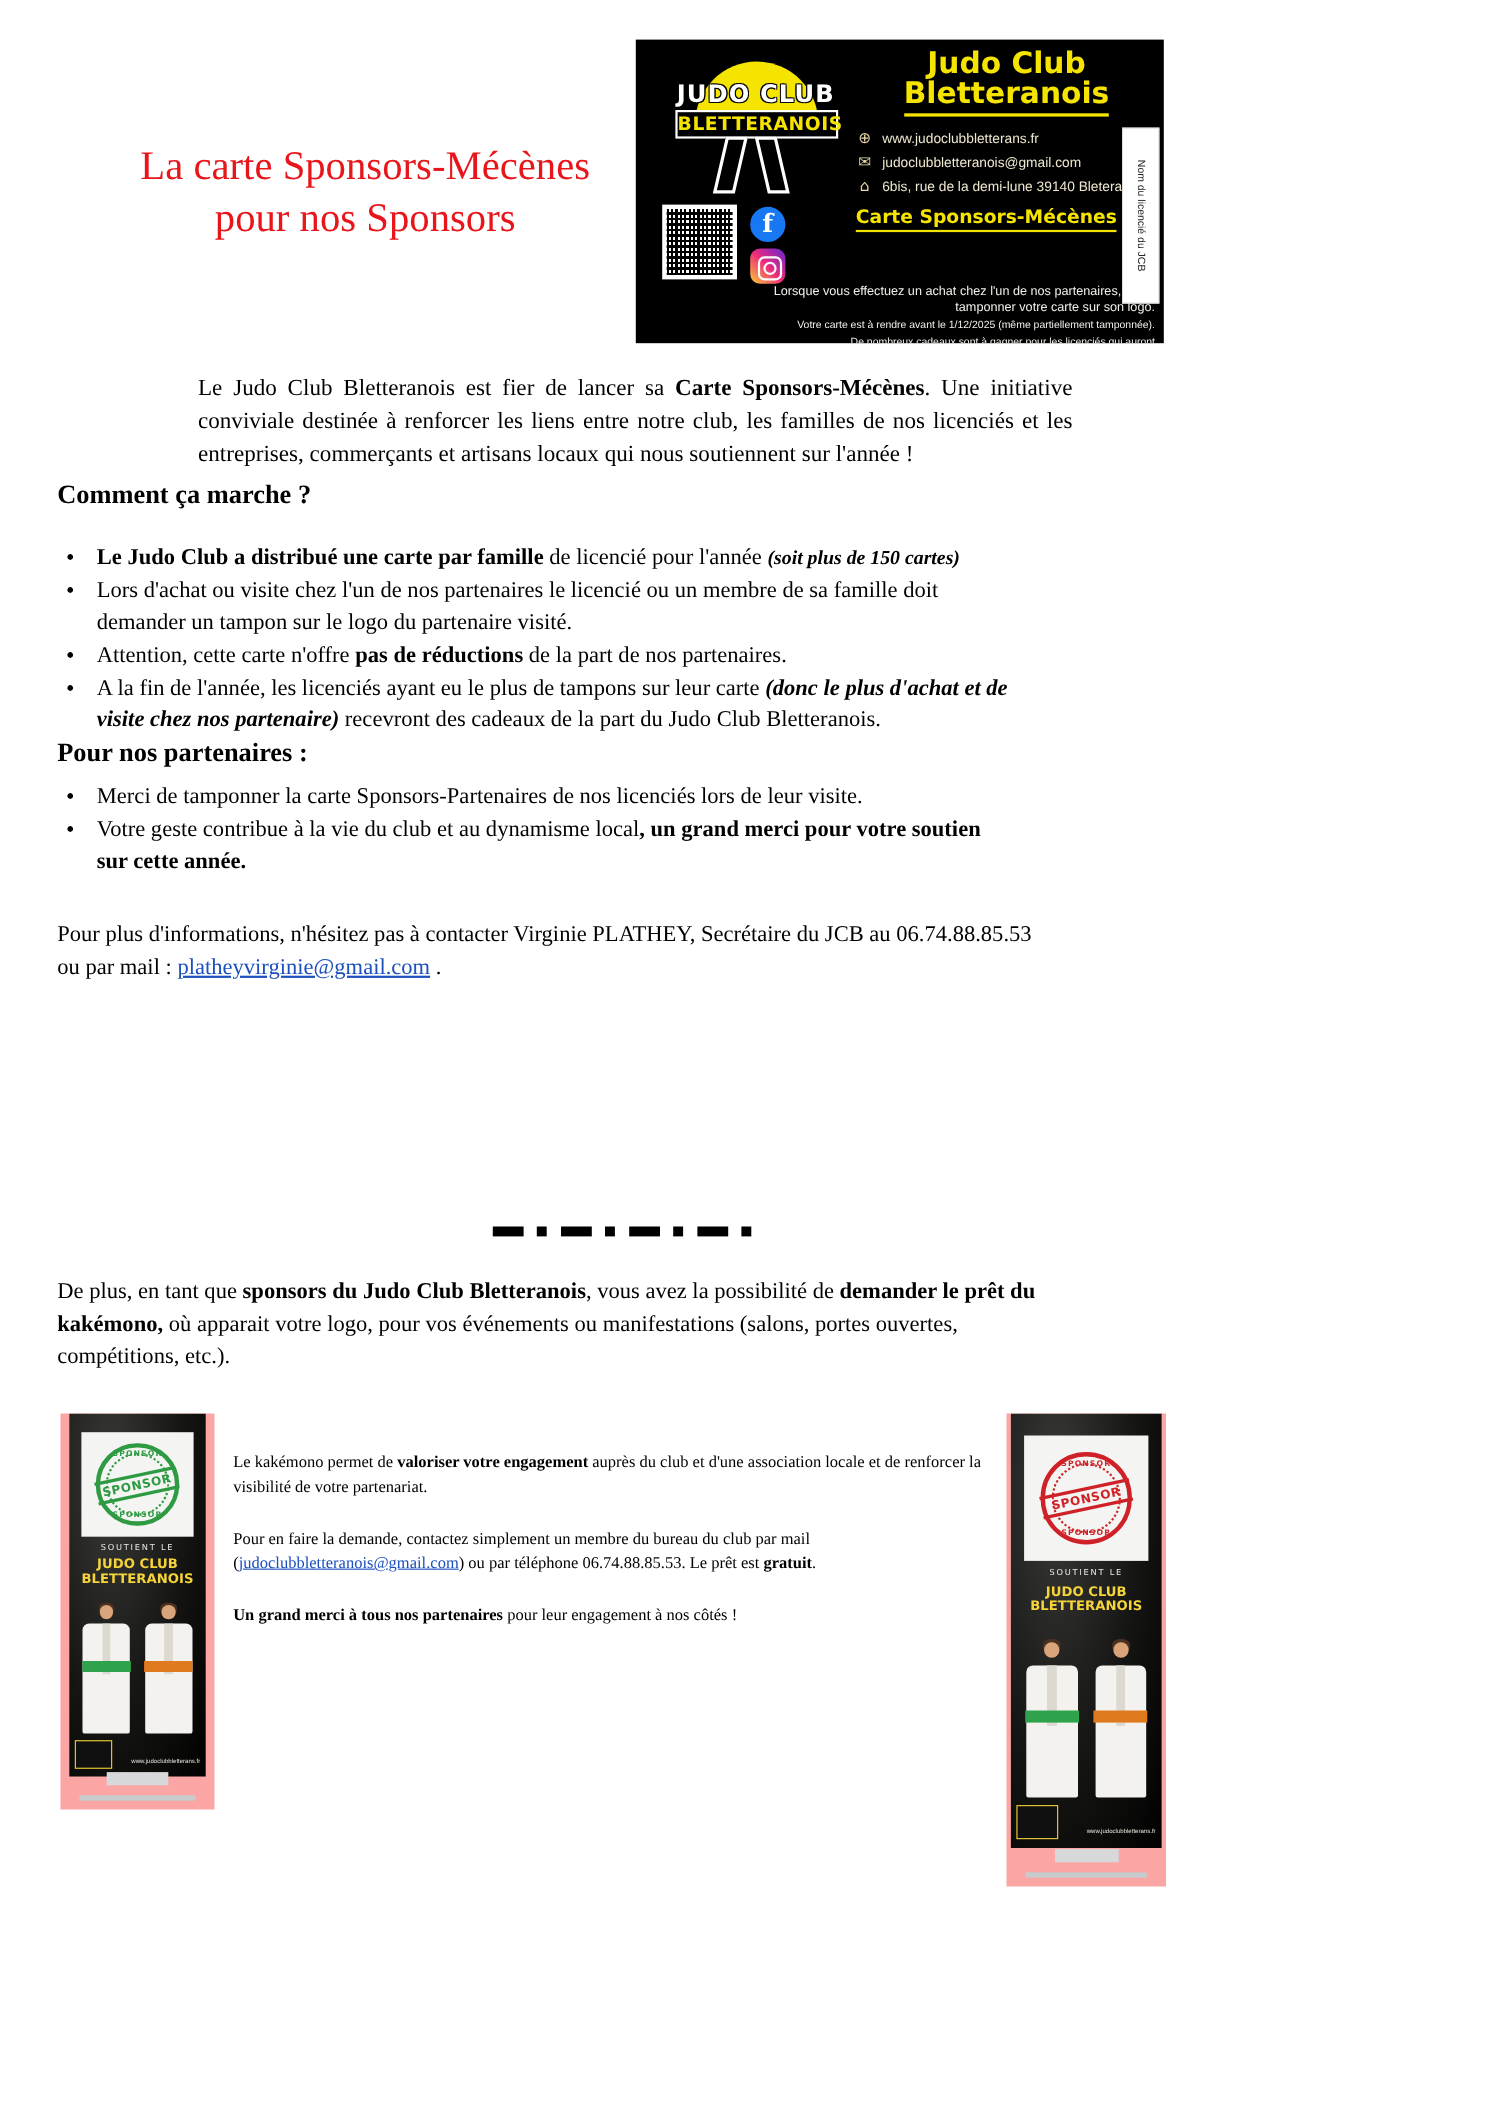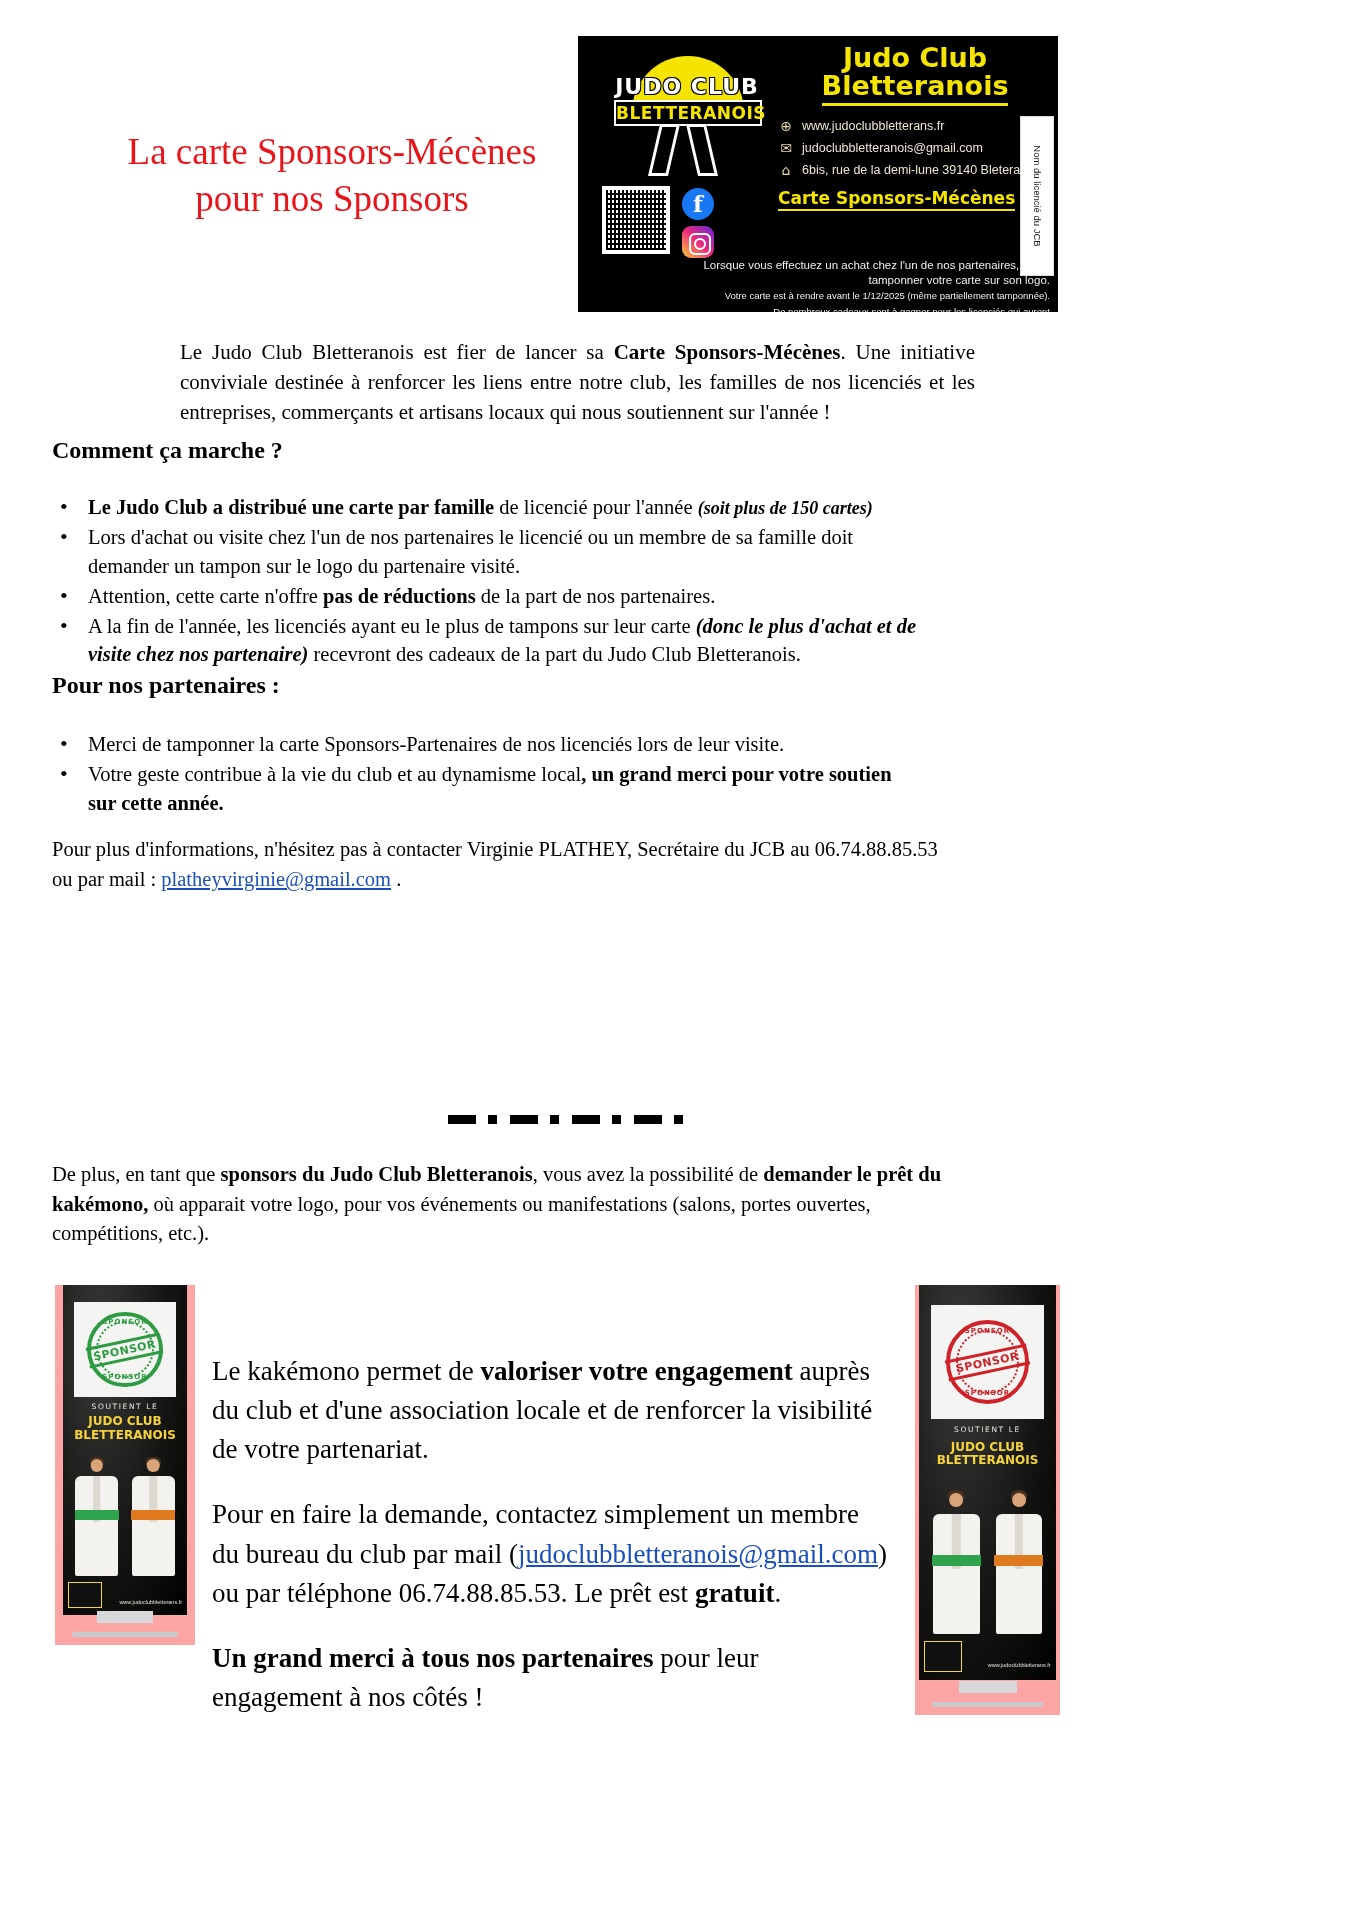--- a/index.html
+++ b/index.html
@@ -125,21 +125,21 @@
   }
   .sec1 { top:437px; }
   .sec2 { top:672px; }
 
   ul.bullets { position:absolute; margin:0; padding:0 0 0 88px; list-style:none; width:920px; }
   ul.bullets li { position:relative; font-size:20.5px; line-height:1.38; margin-bottom:2px; }
   ul.bullets li::before {
     content:"\2022"; position:absolute; left:-28px; top:-1px; font-size:22px;
   }
   .list1 { top:493px; }
-  .list2 { top:730px; }
+  .list2 { top:710px; }
   .list2 li { margin-bottom:4px; }
 
   .info-par {
     position:absolute; left:52px; top:835px; width:900px;
     font-size:20.5px; line-height:1.45;
   }
   a.mail { color:#1a4fbd; text-decoration:underline; }
 
   .divider {
     position:absolute; left:448px; top:1115px; width:256px; height:10px;
@@ -236,21 +236,21 @@
     position:absolute; left:0; bottom:0; width:30%; height:100%;
     background:#101010; border:1px solid #f5d33a;
   }
   .ban-url {
     position:absolute; right:0; bottom:14%; width:62%; text-align:right;
     color:#e7e4dc; font-size:5.5px; font-family:"Liberation Sans", sans-serif;
   }
 
   .body-right {
     position:absolute; left:212px; top:1063px; width:680px;
-    font-size:27px; line-height:1.45;margin-top:32px;
+    font-size:15px; line-height:1.45;
   }
   .body-right p { margin:0 0 26px 0; }
   .body-right p:last-child { margin-bottom:0; }
   b { font-weight:700; }
   i { font-style:italic;font-weight:bold; }
 </style>
 </head>
 <body>
 
 <div class="page">

